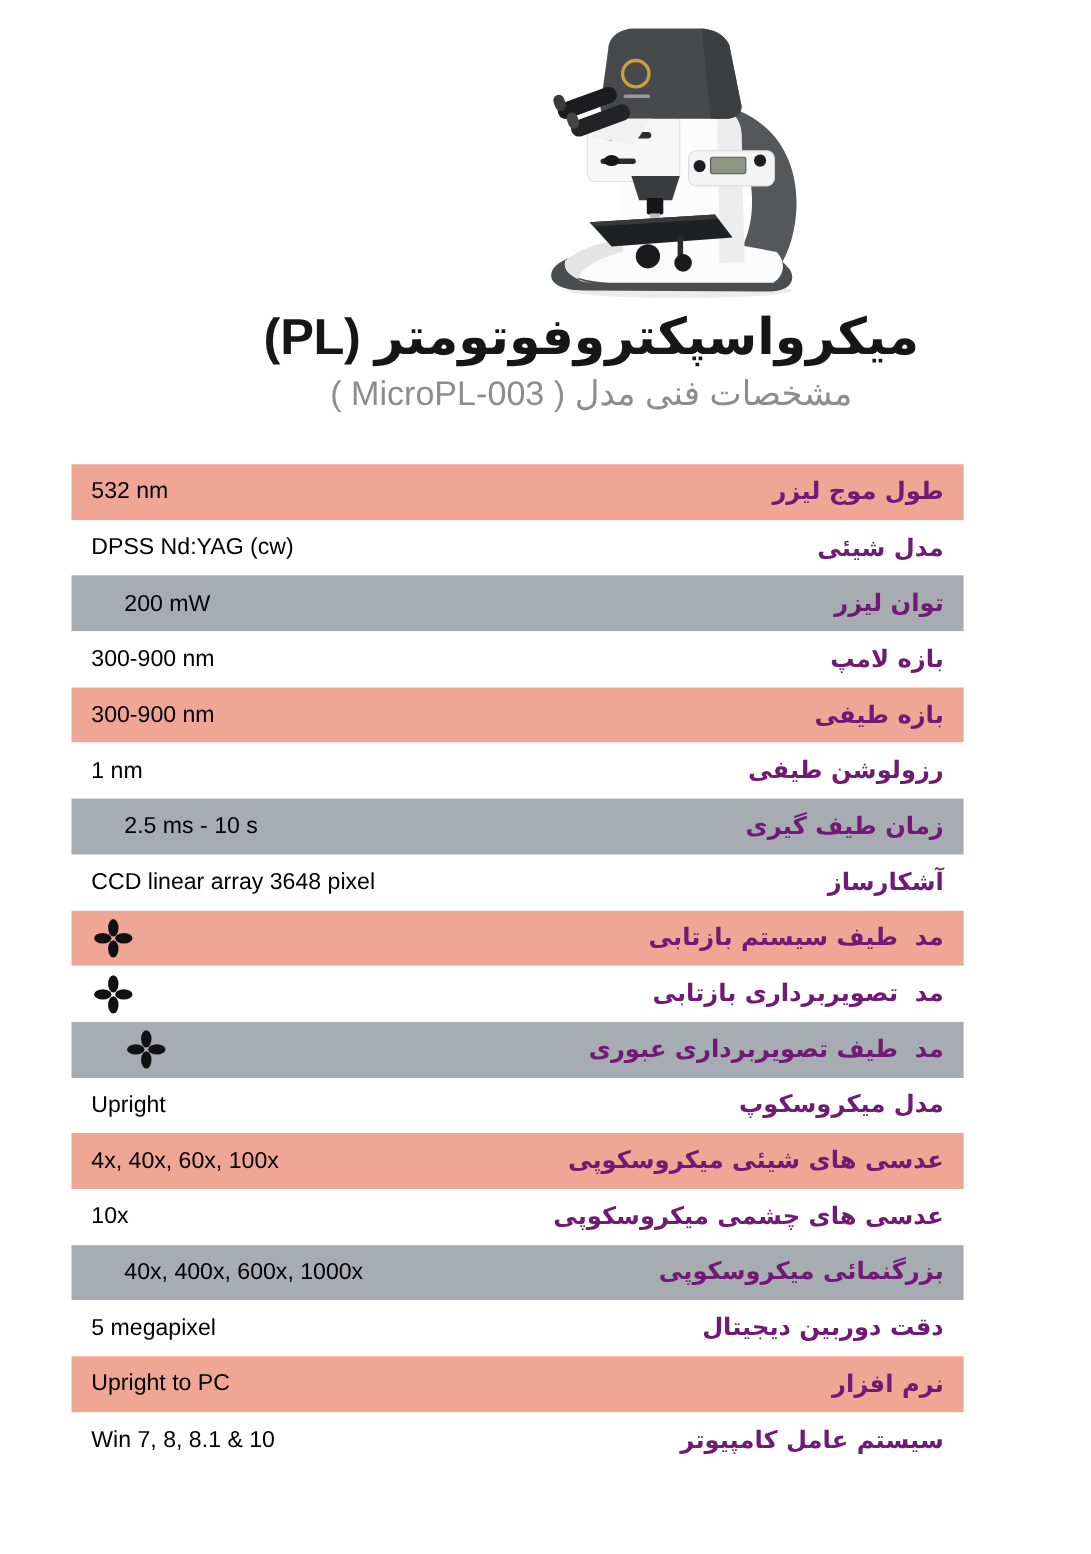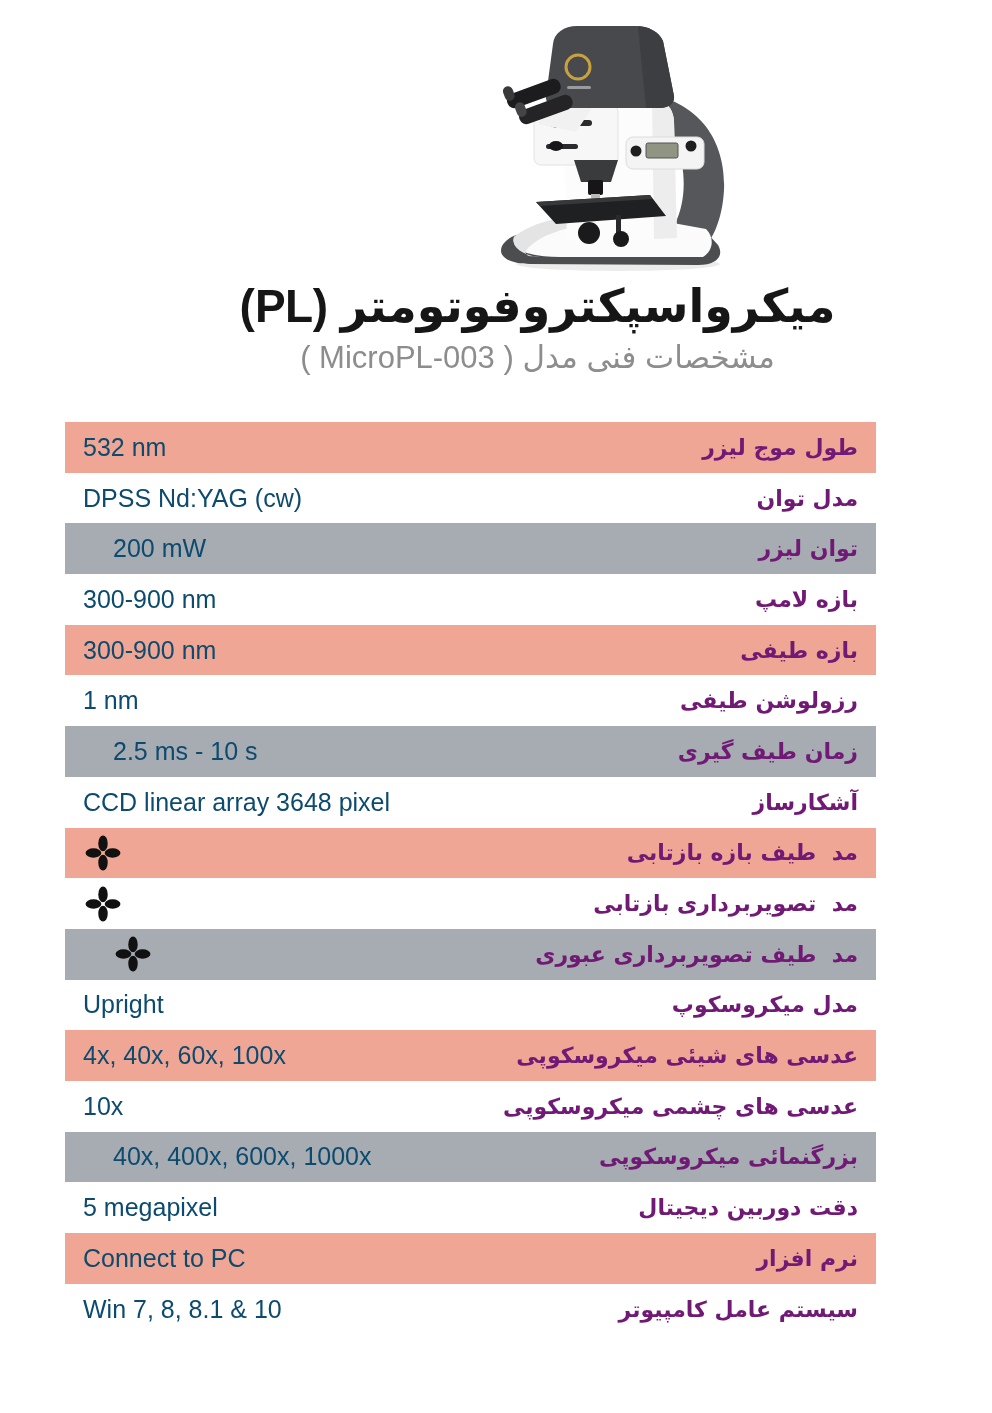--- a/index.html
+++ b/index.html
@@ -31,21 +31,21 @@
     position:absolute;top:422px;left:65px;width:811px;
   }
   .spec-row{
     display:flex;align-items:center;justify-content:space-between;
     height:50.7px;box-sizing:border-box;padding:0 18px;
   }
   .bg-salmon{background:var(--salmon,#f0a694);}
   .bg-gray{background:var(--gray,#a7abb2);padding-left:48px;}
   .bg-white{background:#ffffff;}
   .spec-value{
-    font-size:25px;color:#0c4a6e;font-weight:400;white-space:pre;
+    font-size:21px;color:#000000;font-weight:400;white-space:pre;
     font-family:"Liberation Sans","DejaVu Sans",sans-serif;
   }
   .spec-label{
     font-size:22px;font-weight:700;color:#701a75;direction:rtl;
     white-space:pre;text-align:right;
     font-family:"DejaVu Sans","Liberation Sans",sans-serif;
   }
   .check-icon{display:inline-flex;width:36px;height:36px;margin:0 2px;}
   .check-icon svg{width:100%;height:100%;}
 </style>
@@ -124,21 +124,21 @@
         <span class="spec-value">532 nm</span>
 
       </div>
       <div class="spec-label">طول موج لیزر</div>
     </div>
       <div class="spec-row bg-white">
       <div class="left-cell" style="display:flex;align-items:center;">
         <span class="spec-value">DPSS Nd:YAG (cw)</span>
 
       </div>
-      <div class="spec-label">مدل توان</div>
+      <div class="spec-label">مدل شیئی</div>
     </div>
       <div class="spec-row bg-gray">
       <div class="left-cell" style="display:flex;align-items:center;">
         <span class="spec-value">200 mW</span>
 
       </div>
       <div class="spec-label">توان لیزر</div>
     </div>
       <div class="spec-row bg-white">
       <div class="left-cell" style="display:flex;align-items:center;">
@@ -180,21 +180,21 @@
         <span class="spec-value"></span>
         <span class="check-icon">
           <svg viewBox="0 0 32 32" xmlns="http://www.w3.org/2000/svg">
             <ellipse cx="16" cy="7.5" rx="4.2" ry="7" fill="#111"></ellipse>
             <ellipse cx="16" cy="24.5" rx="4.2" ry="7" fill="#111"></ellipse>
             <ellipse cx="7.5" cy="16" rx="7" ry="4.2" fill="#111"></ellipse>
             <ellipse cx="24.5" cy="16" rx="7" ry="4.2" fill="#111"></ellipse>
           </svg>
         </span>
       </div>
-      <div class="spec-label">مد  طیف بازه بازتابی</div>
+      <div class="spec-label">مد  طیف سیستم بازتابی</div>
     </div>
       <div class="spec-row bg-white">
       <div class="left-cell" style="display:flex;align-items:center;">
         <span class="spec-value"></span>
         <span class="check-icon">
           <svg viewBox="0 0 32 32" xmlns="http://www.w3.org/2000/svg">
             <ellipse cx="16" cy="7.5" rx="4.2" ry="7" fill="#111"></ellipse>
             <ellipse cx="16" cy="24.5" rx="4.2" ry="7" fill="#111"></ellipse>
             <ellipse cx="7.5" cy="16" rx="7" ry="4.2" fill="#111"></ellipse>
             <ellipse cx="24.5" cy="16" rx="7" ry="4.2" fill="#111"></ellipse>
@@ -247,21 +247,21 @@
     </div>
       <div class="spec-row bg-white">
       <div class="left-cell" style="display:flex;align-items:center;">
         <span class="spec-value">5 megapixel</span>
 
       </div>
       <div class="spec-label">دقت دوربین دیجیتال</div>
     </div>
       <div class="spec-row bg-salmon">
       <div class="left-cell" style="display:flex;align-items:center;">
-        <span class="spec-value">Connect to PC</span>
+        <span class="spec-value">Upright to PC</span>
 
       </div>
       <div class="spec-label">نرم افزار</div>
     </div>
       <div class="spec-row bg-white">
       <div class="left-cell" style="display:flex;align-items:center;">
         <span class="spec-value">Win 7, 8, 8.1 &amp; 10</span>
 
       </div>
       <div class="spec-label">سیستم عامل کامپیوتر</div>

